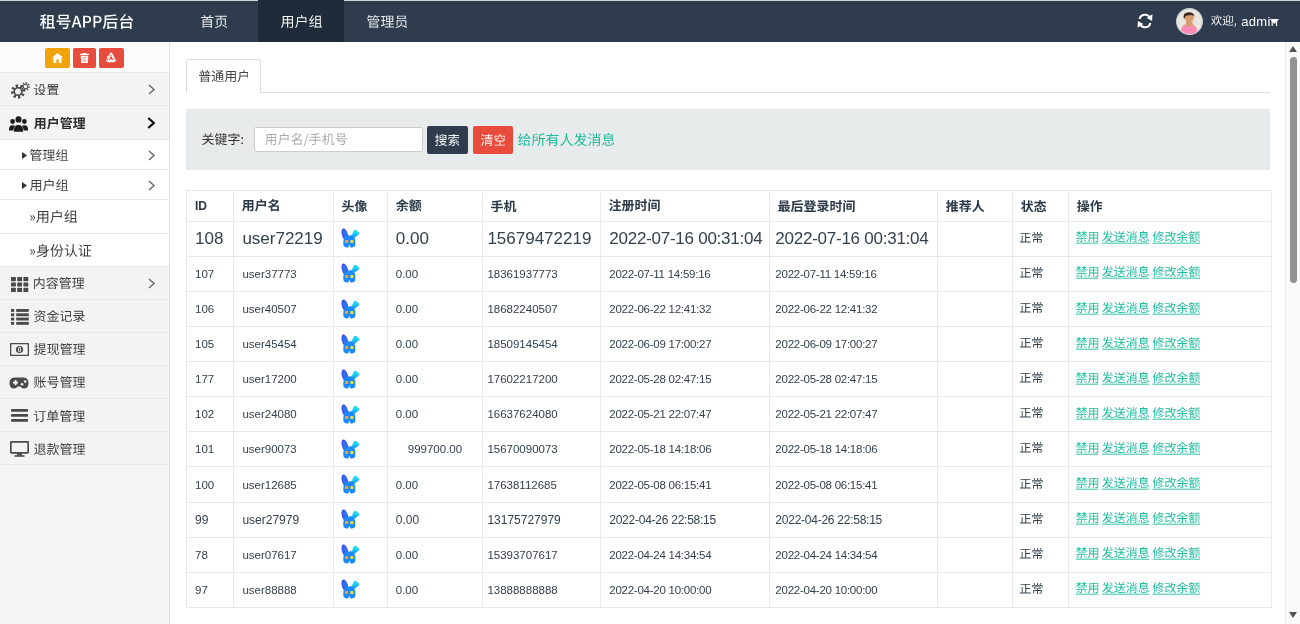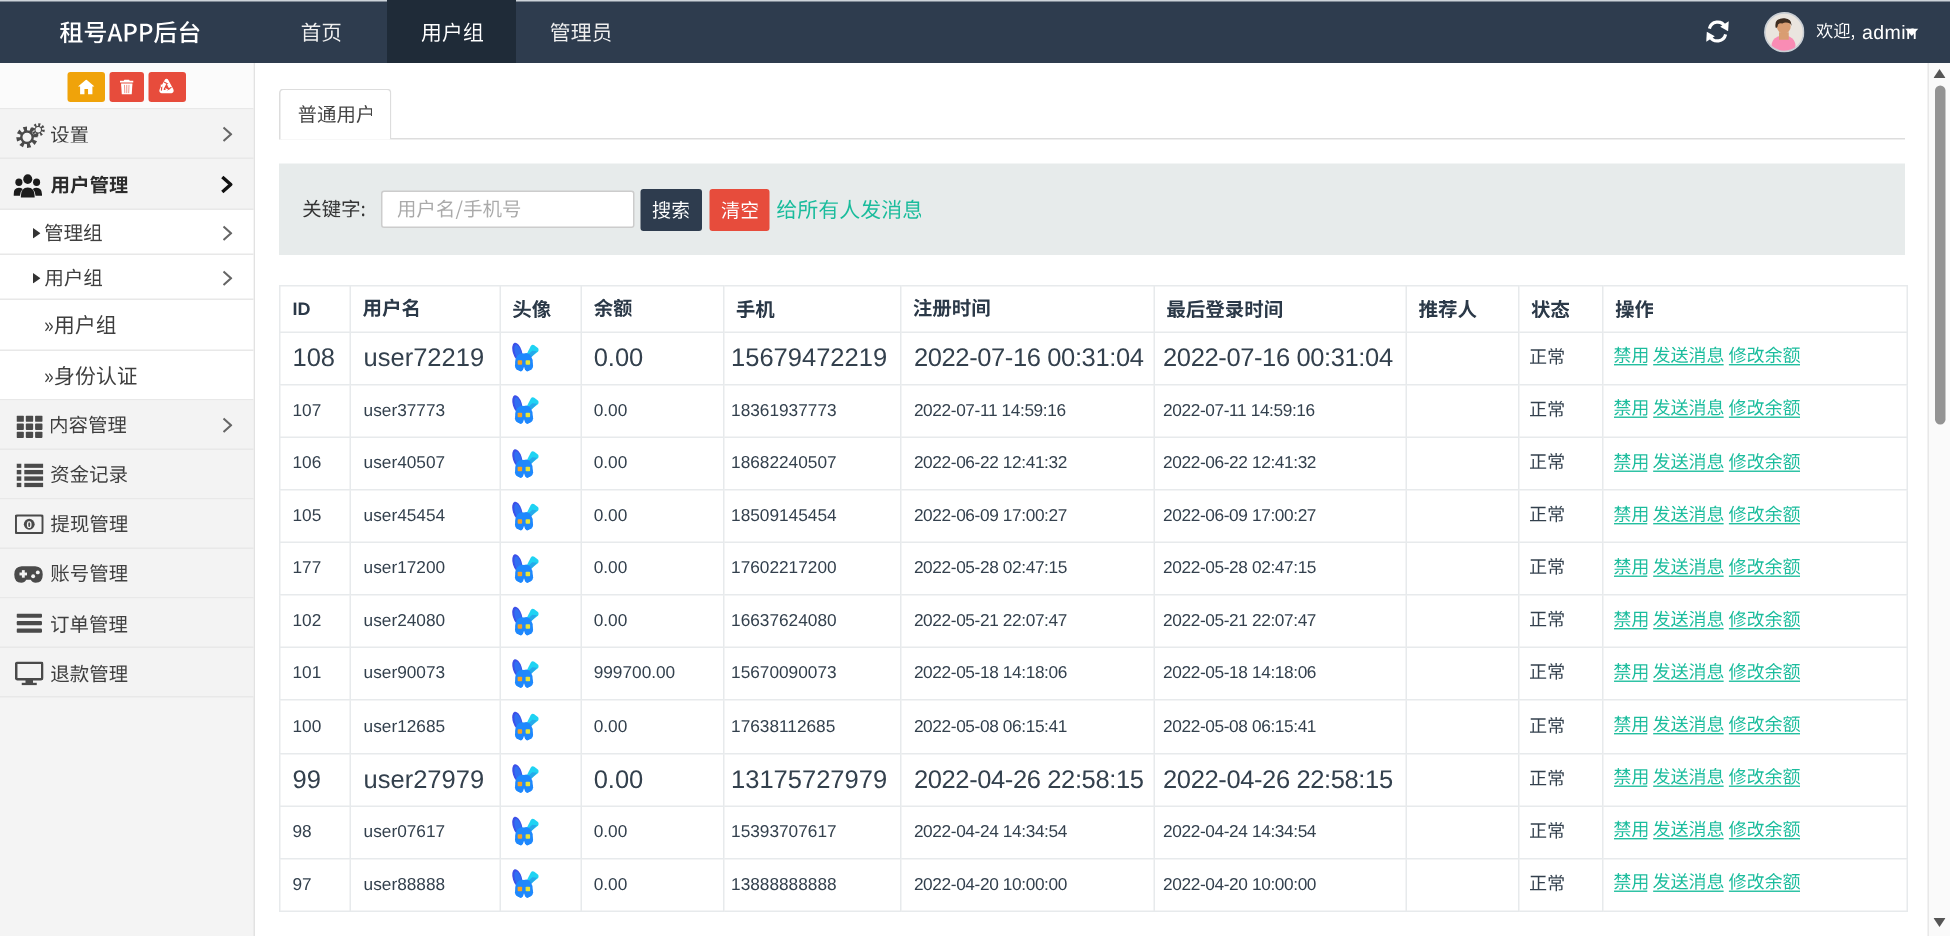--- a/index.html
+++ b/index.html
@@ -474,21 +474,21 @@
           </td>
         </tr>
         <tr style="height:35.1px;font-size:11.5px;color:#33404d">
           <td style="padding-left:8px">101</td>
           <td style="padding-left:8px">user90073</td>
           <td style="padding-left:6px;vertical-align:middle">
             <svg width="19" height="21" viewBox="0 0 19 21" style="display:block;margin-top:0">
               <use href="#gbun"></use>
             </svg>
           </td>
-          <td style="padding-left:8px">999700.00</td>
+          <td style="padding-left:20px">999700.00</td>
           <td style="padding-left:4px">15670090073</td>
           <td style="padding-left:8px;letter-spacing:-0.25px">2022-05-18 14:18:06</td>
           <td style="padding-left:5px;letter-spacing:-0.25px">2022-05-18 14:18:06</td>
           <td></td>
           <td style="padding-left:7px;vertical-align:middle">
             <svg width="23.4" height="14" viewBox="0.6 -10.1 23.4 14" style="display:block">
               <use href="#gzc"></use>
             </svg>
           </td>
           <td style="padding-left:7px;vertical-align:middle">
@@ -514,21 +514,21 @@
             <svg width="23.4" height="14" viewBox="0.6 -10.1 23.4 14" style="display:block">
               <use href="#gzc"></use>
             </svg>
           </td>
           <td style="padding-left:7px;vertical-align:middle">
             <svg width="126" height="15" viewBox="0.4 -10.1 126 15" style="display:block">
               <use href="#glnk"></use>
             </svg>
           </td>
         </tr>
-        <tr style="height:35.1px;font-size:17px;color:#33404d">
+        <tr style="height:35.1px;font-size:12px;color:#33404d">
           <td style="padding-left:8px">99</td>
           <td style="padding-left:8px">user27979</td>
           <td style="padding-left:6px;vertical-align:middle">
             <svg width="19" height="21" viewBox="0 0 19 21" style="display:block;margin-top:0">
               <use href="#gbun"></use>
             </svg>
           </td>
           <td style="padding-left:8px">0.00</td>
           <td style="padding-left:4px">13175727979</td>
           <td style="padding-left:8px;letter-spacing:-0.25px">2022-04-26 22:58:15</td>
@@ -539,21 +539,21 @@
               <use href="#gzc"></use>
             </svg>
           </td>
           <td style="padding-left:7px;vertical-align:middle">
             <svg width="126" height="15" viewBox="0.4 -10.1 126 15" style="display:block">
               <use href="#glnk"></use>
             </svg>
           </td>
         </tr>
         <tr style="height:35.1px;font-size:11.5px;color:#33404d">
-          <td style="padding-left:8px">98</td>
+          <td style="padding-left:8px">78</td>
           <td style="padding-left:8px">user07617</td>
           <td style="padding-left:6px;vertical-align:middle">
             <svg width="19" height="21" viewBox="0 0 19 21" style="display:block;margin-top:0">
               <use href="#gbun"></use>
             </svg>
           </td>
           <td style="padding-left:8px">0.00</td>
           <td style="padding-left:4px">15393707617</td>
           <td style="padding-left:8px;letter-spacing:-0.25px">2022-04-24 14:34:54</td>
           <td style="padding-left:5px;letter-spacing:-0.25px">2022-04-24 14:34:54</td>

